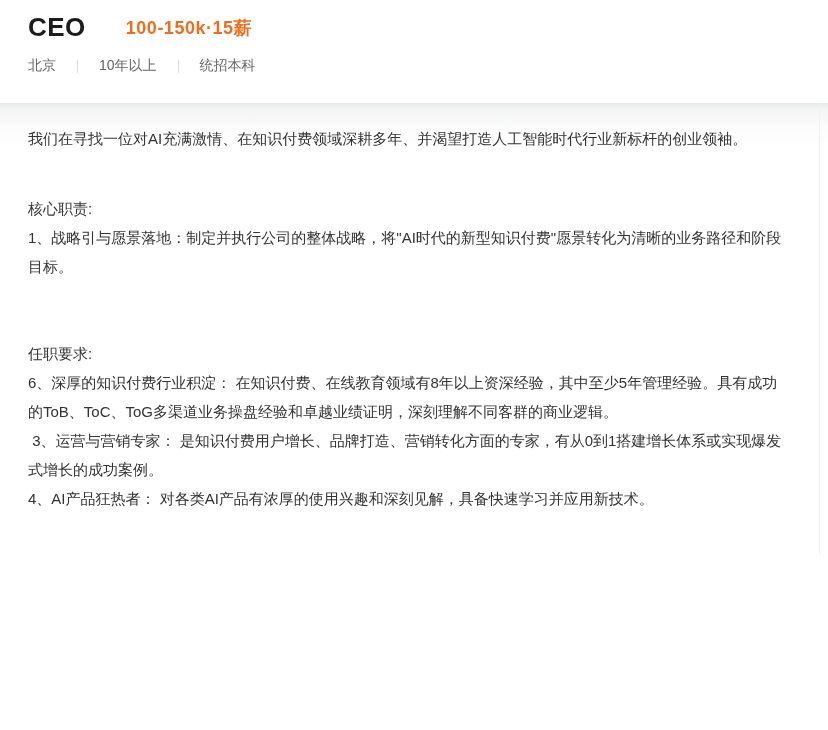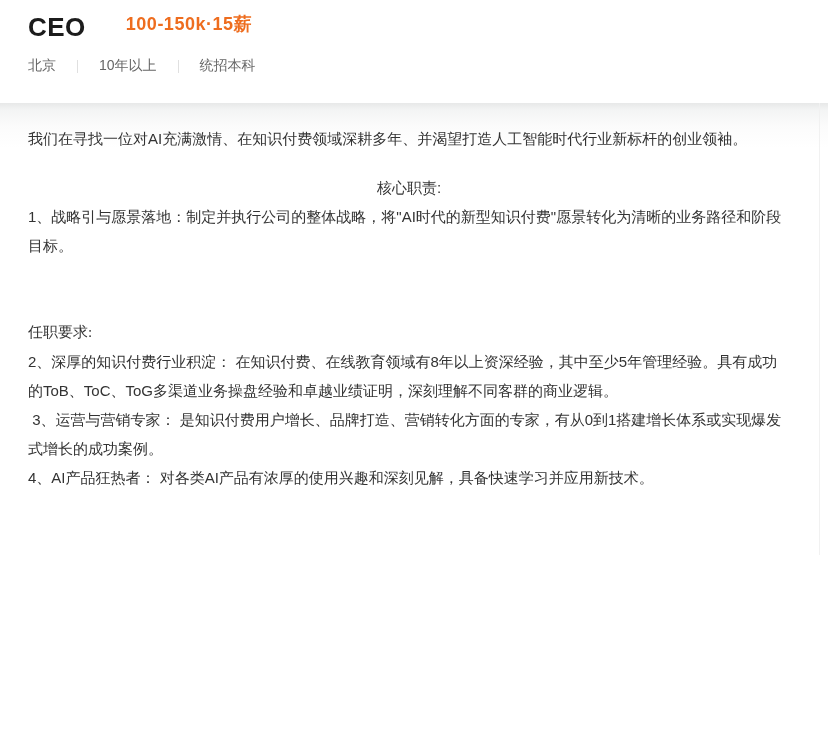--- a/index.html
+++ b/index.html
@@ -3,40 +3,40 @@
 <meta charset="utf-8">
 <style>
   * { margin:0; padding:0; box-sizing:border-box; }
   html,body { width:828px; height:730px; background:#fff; overflow:hidden; }
   body { font-family:"Liberation Sans","DejaVu Sans",sans-serif; }
 
   .page { position:relative; width:828px; height:730px; background:#fff; }
 
   
   .job-header { position:relative; height:103px; background:#fff; padding:12px 38px 0 28px; }
-  .title-row { display:flex; align-items:flex-start; }
+  .title-row { display:flex; align-items:center; }
   .job-title { font-size:26px; font-weight:700; color:#1c1c1c; letter-spacing:0.5px; }
   .job-salary { font-size:18px; font-weight:700; margin-left:40px; letter-spacing:0.5px; }
   .meta-row { position:absolute; left:28px; top:57px; display:flex; align-items:center; font-size:14px; color:#666; }
   .meta-item { white-space:pre; }
   .meta-divider { width:1px; height:13px; background:#e0e0e0; margin:0 21px; }
 
   
   .job-description {
     position:absolute; left:0; top:103px; width:828px; height:452px;
     background:linear-gradient(180deg,#e7e8e8 0px,#f3f4f4 7px,#fbfbfb 22px,#ffffff 45px);
     padding:21px 38px 12px 28px;
   }
   .content-right-edge { position:absolute; top:0; right:8px; width:1px; height:100%; background:#f1f1f1; }
   .jd p {
     font-size:15px; line-height:29px; color:#333;
     white-space:pre-wrap; word-break:break-all;
   }
-  .jd p.gap-one { margin-top:20px;text-align:center; }
-  .jd p.gap-two { margin-top:58px;font-family:Liberation Serif, serif; }
+  .jd p.gap-one { margin-top:41px; }
+  .jd p.gap-two { margin-top:58px; }
 </style>
 </head>
 <body>
 
 <div class="page">
 
   <div class="job-header">
     <div class="title-row">
       <span class="job-title">CEO</span>
       <span class="job-salary" style="color: rgb(238, 109, 31);">100-150k·15薪</span>
@@ -48,19 +48,19 @@
       <span class="meta-divider"></span>
       <span class="meta-item">统招本科</span>
     </div>
   </div>
 
   <div class="job-description jd">
     <p>我们在寻找一位对AI充满激情、在知识付费领域深耕多年、并渴望打造人工智能时代行业新标杆的创业领袖。</p>
     <p class="gap-one">核心职责:</p>
     <p>1、战略引与愿景落地：制定并执行公司的整体战略，将"AI时代的新型知识付费"愿景转化为清晰的业务路径和阶段目标。</p>
     <p class="gap-two">任职要求:</p>
-    <p>2、深厚的知识付费行业积淀： 在知识付费、在线教育领域有8年以上资深经验，其中至少5年管理经验。具有成功的ToB、ToC、ToG多渠道业务操盘经验和卓越业绩证明，深刻理解不同客群的商业逻辑。</p>
+    <p>6、深厚的知识付费行业积淀： 在知识付费、在线教育领域有8年以上资深经验，其中至少5年管理经验。具有成功的ToB、ToC、ToG多渠道业务操盘经验和卓越业绩证明，深刻理解不同客群的商业逻辑。</p>
     <p> 3、运营与营销专家： 是知识付费用户增长、品牌打造、营销转化方面的专家，有从0到1搭建增长体系或实现爆发式增长的成功案例。</p>
     <p>4、AI产品狂热者： 对各类AI产品有浓厚的使用兴趣和深刻见解，具备快速学习并应用新技术。</p>
     <div class="content-right-edge"></div>
   </div>
 
 </div>
 
 </body></html>

